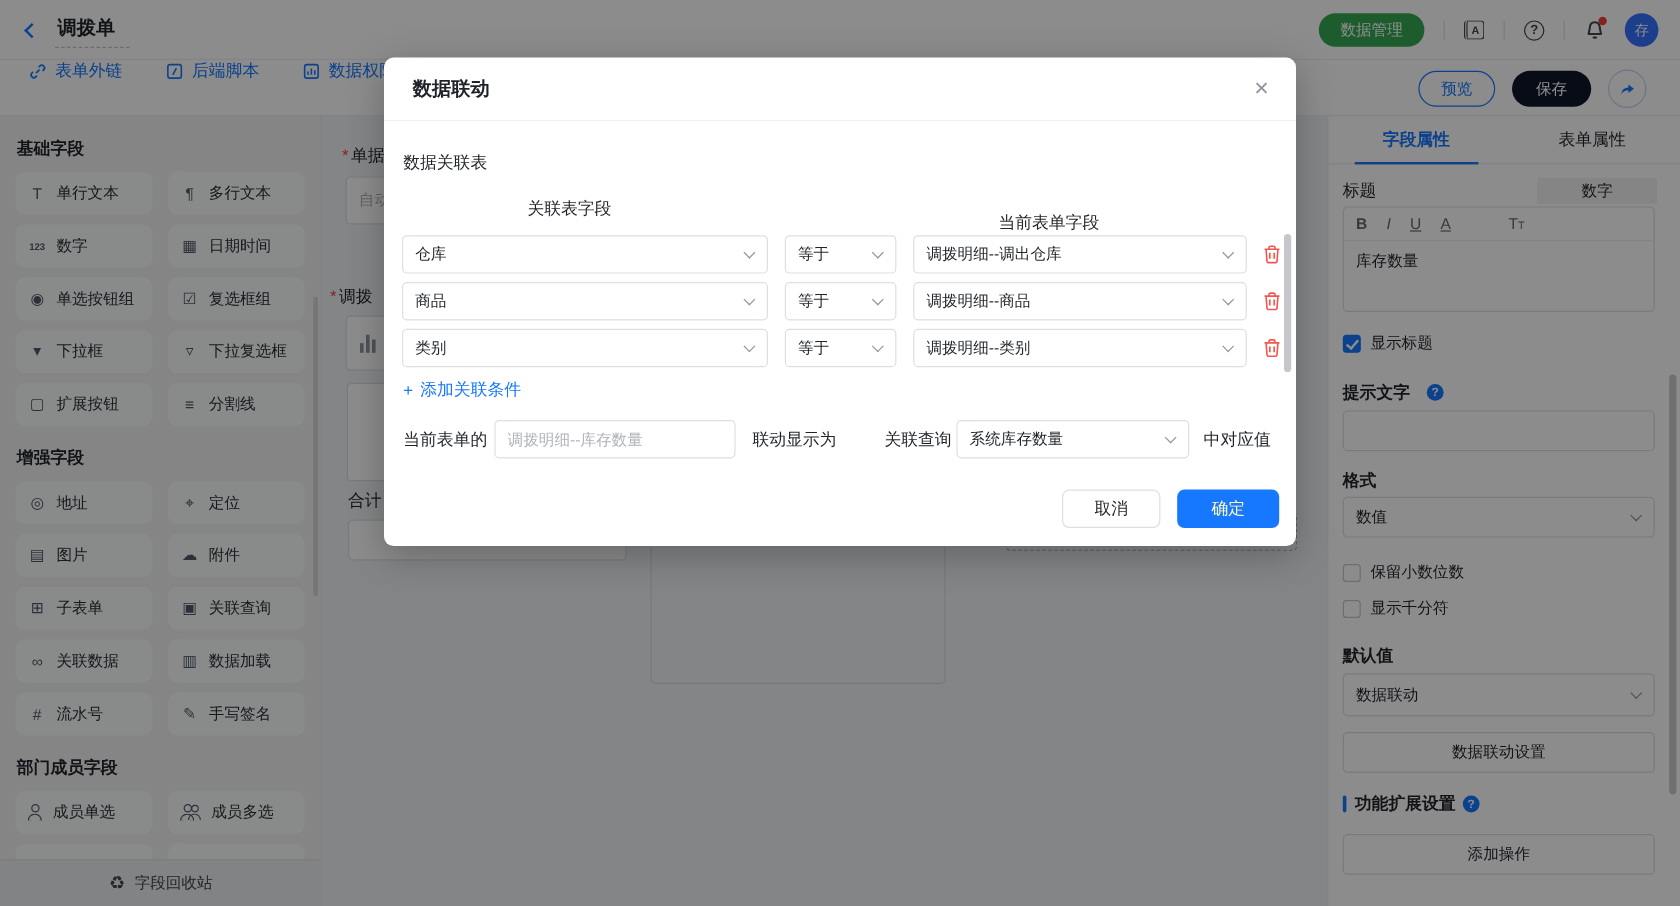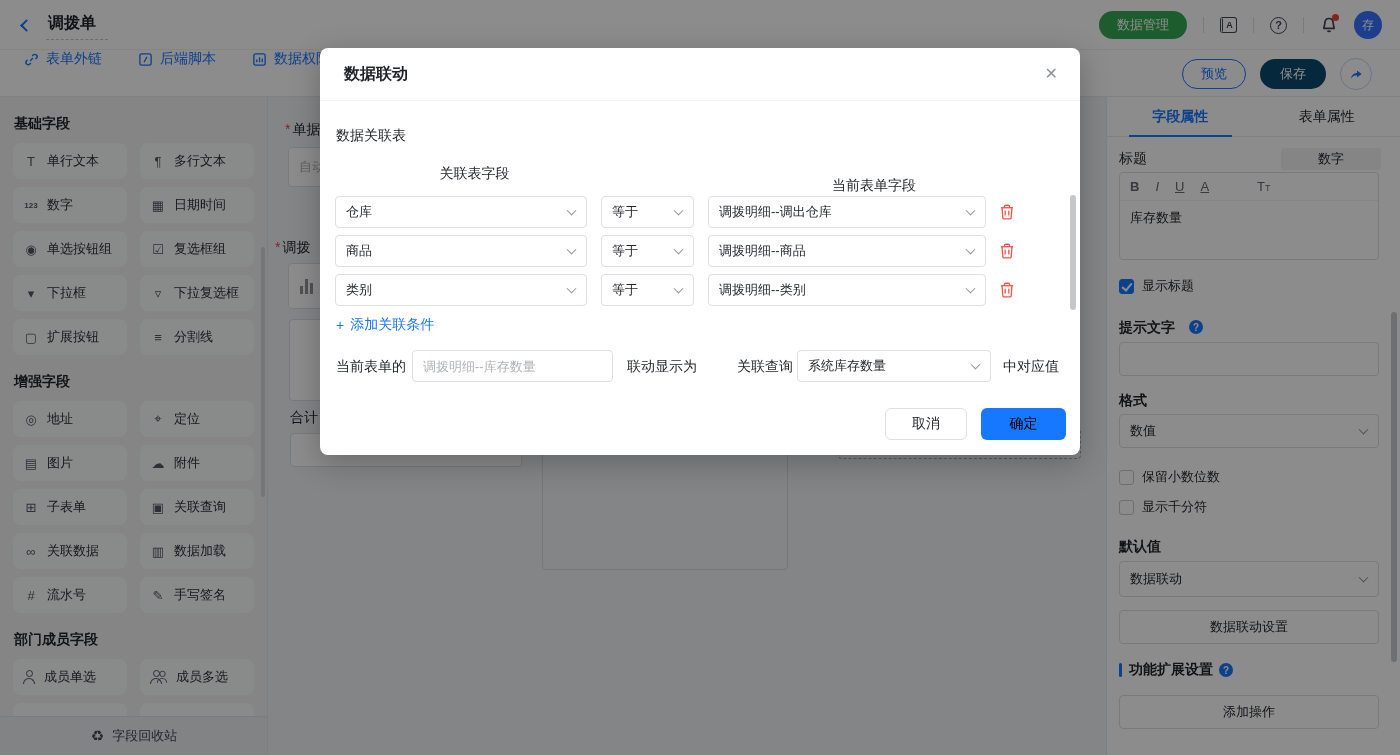--- a/index.html
+++ b/index.html
@@ -24,21 +24,21 @@
   .bell-dot{position:absolute;right:-1px;top:-2px;width:7px;height:7px;border-radius:50%;background:#f53f3f;}
   .avatar{width:28px;height:28px;border-radius:50%;background:#3371ff;color:#fff;font-size:12px;display:flex;align-items:center;justify-content:center;}
 
   
   .toolbar{position:absolute;left:0;top:50px;width:1400px;height:47px;background:#fff;border-bottom:1px solid #e8eaed;}
   .tl-left{position:absolute;left:24px;top:0;height:47px;display:flex;align-items:flex-start;gap:36px;}
   .tl-link{display:flex;align-items:center;gap:7px;color:#1677ff;font-size:14px;cursor:pointer;white-space:nowrap;}
   .tl-link svg{flex:none;}
   .tl-right{position:absolute;right:28px;top:0;height:47px;display:flex;align-items:center;gap:14px;}
   .btn-preview{height:30px;padding:0 18px;border-radius:15px;border:1px solid #1677ff;color:#1677ff;background:#fff;font-size:13px;display:flex;align-items:center;cursor:pointer;}
-  .btn-save{height:30px;padding:0 20px;border-radius:15px;background:#0c4a6e;color:#fff;font-size:13px;display:flex;align-items:center;cursor:pointer;}
+  .btn-save{height:30px;padding:0 20px;border-radius:15px;background:#0f172a;color:#fff;font-size:13px;display:flex;align-items:center;cursor:pointer;}
   .btn-share{width:32px;height:32px;border-radius:50%;border:1px solid #c9d4f5;background:#fff;display:flex;align-items:center;justify-content:center;cursor:pointer;}
 
   
   .sidebar{position:absolute;left:0;top:97px;width:268px;height:658px;background:#f2f3f5;border-right:1px solid #e4e6ea;overflow:hidden;}
   .sb-section-title{padding:18px 14px 10px;font-size:14px;font-weight:700;color:#1f2329;}
   .sb-grid{display:grid;grid-template-columns:1fr 1fr;column-gap:13px;row-gap:8px;padding:0 13px;}
   .sb-item{height:36px;border-radius:8px;background:#fafbfc;display:flex;align-items:center;gap:7px;padding:0 9px;font-size:13px;color:#2b2f36;cursor:grab;overflow:hidden;white-space:nowrap;}
   .sb-glyph{width:18px;flex:none;text-align:center;color:#4e5969;font-size:13px;}
   .sb-glyph.small{font-size:8px;font-weight:700;letter-spacing:0;}
   .person{position:relative;width:15px;height:14px;display:inline-block;flex:none;}
@@ -100,30 +100,30 @@
   
   .overlay{position:absolute;inset:0;background:rgba(0,0,0,0.45);z-index:50;}
   .modal{position:absolute;left:320px;top:48px;width:760px;height:407px;background:#fff;border-radius:8px;z-index:60;box-shadow:0 8px 30px rgba(0,0,0,.25);}
   .m-head{position:relative;height:53px;border-bottom:1px solid #f0f1f3;display:flex;align-items:center;padding:0 24px;}
   .m-title{font-size:16px;font-weight:700;color:#1f2329;}
   .m-close{position:absolute;right:22px;top:16px;font-size:16px;color:#8f959e;cursor:pointer;}
   .m-label{position:absolute;font-size:14px;color:#1f2329;white-space:nowrap;}
   .m-select{position:absolute;height:32px;}
   .m-colhead{position:absolute;top:117px;font-size:14px;color:#1f2329;text-align:center;}
   .m-row{position:absolute;left:15px;height:32px;display:flex;align-items:center;}
-  .m-row .sel-l{width:252px;height:32px;}
+  .m-row .sel-l{width:305px;height:32px;}
   .m-row .sel-op{width:93px;height:32px;margin-left:14px;}
   .m-row .sel-r{width:278px;height:32px;margin-left:14px;}
   .m-row .trash{margin-left:12px;width:18px;height:18px;cursor:pointer;flex:none;display:flex;}
   .add-link{position:absolute;left:16px;top:268px;font-size:14px;color:#1677ff;cursor:pointer;display:flex;gap:6px;align-items:center;}
   .lk-input{position:absolute;left:92px;top:302px;width:201px;height:32px;border:1px solid #dcdfe3;border-radius:4px;padding:0 10px;font-size:13px;outline:none;background:#fff;}
   .lk-input::placeholder{color:#b0b3b8;}
   .m-foot-btn{position:absolute;top:360px;height:32px;border-radius:6px;font-size:14px;display:flex;align-items:center;justify-content:center;cursor:pointer;}
   .btn-cancel{left:565px;width:82px;background:#fff;border:1px solid #dcdfe3;color:#1f2329;}
-  .btn-ok{left:661px;width:85px;background:#1677ff;border:none;color:#000000;}
+  .btn-ok{left:661px;width:85px;background:#1677ff;border:none;color:#fef9c3;}
   .m-thumb{position:absolute;right:4px;top:147px;width:6px;height:115px;border-radius:3px;background:#c5c7ca;}
 </style>
 </head>
 <body>
 
 <div class="screen">
 
   <header class="topbar">
     <div class="tb-left">
       <span class="back">

